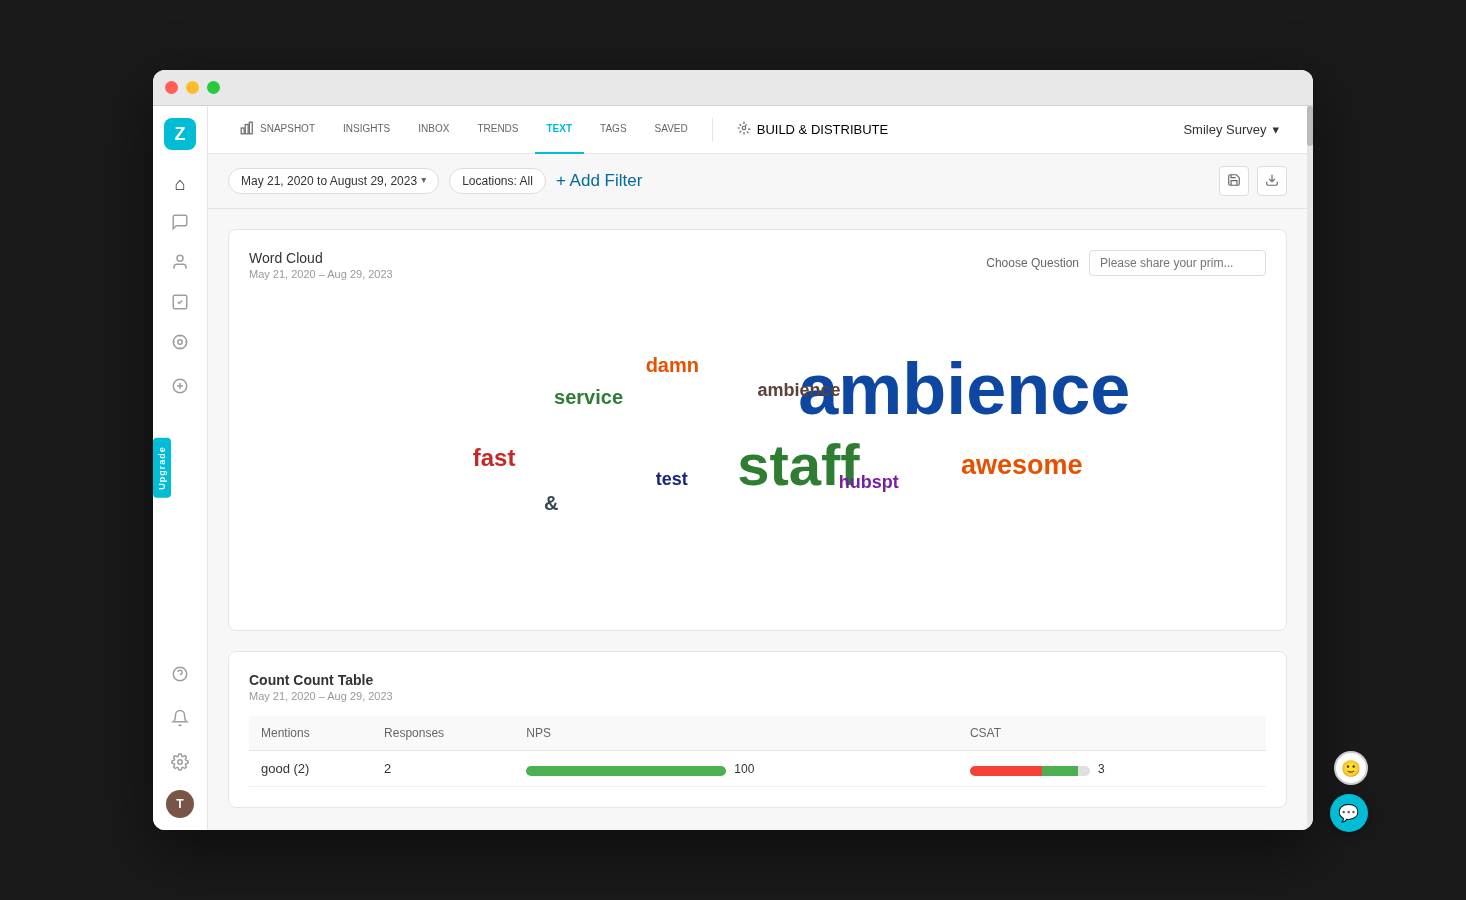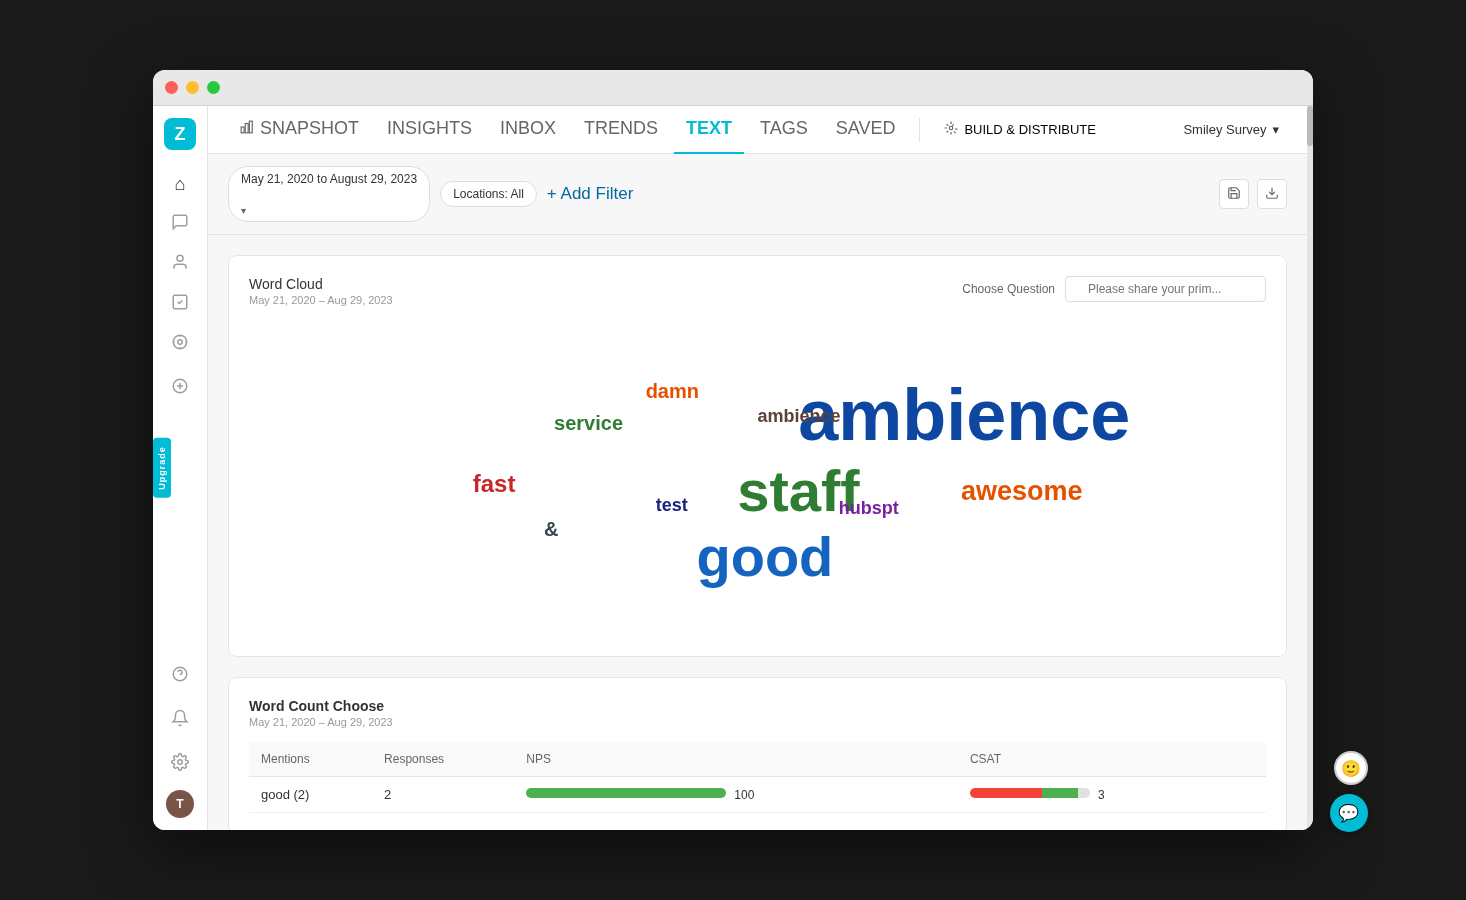--- a/index.html
+++ b/index.html
@@ -133,21 +133,21 @@
       flex-shrink: 0;
     }
     .nav-tabs {
       display: flex;
       align-items: center;
       gap: 4px;
       flex: 1;
     }
     .nav-tab {
       padding: 18px 12px;
-      font-size: 18px;
+      font-size: 10px;
       color: #666;
       cursor: pointer;
       border-bottom: 2px solid transparent;
       height: 48px;
       display: flex;
       align-items: center;
       gap: 6px;
       white-space: nowrap;
     }
     .nav-tab.active {
@@ -198,22 +198,21 @@
     .filter-btn {
       background: #fff;
       border: 1px solid #ddd;
       border-radius: 20px;
       padding: 5px 12px;
       font-size: 12px;
       color: #333;
       cursor: pointer;
       display: flex;
       align-items: flex-start;
-      gap: 19px;
-      flex-direction: column;
+      gap: 4px;
     }
     .filter-btn .chevron { font-size: 10px; color: #666; }
     .add-filter {
       font-size: 17px;
       color: #0369a1;
       cursor: pointer;
       display: flex;
       align-items: flex-end;
       gap: 4px;
     }
@@ -270,21 +269,21 @@
       align-items: center;
       gap: 10px;
     }
     .choose-question-label {
       font-size: 12px;
       color: #666;
     }
     .question-select {
       border: 1px solid #ddd;
       border-radius: 4px;
-      padding: 5px 22px;
+      padding: 5px 10px;
       font-size: 12px;
       color: #666;
       background: #fff;
       cursor: pointer;
       min-width: 160px;
     }
     
     .word-cloud {
       height: 320px;
       position: relative;
@@ -328,21 +327,21 @@
       border-bottom: 1px solid #e5e5e5;
     }
     td {
       padding: 10px 12px;
       border-bottom: 1px solid #f0f0f0;
       color: #333;
       font-size: 13px;
     }
     .progress-bar-container {
       display: flex;
-      align-items: flex-start;
+      align-items: flex-end;
       gap: 8px;
     }
     .progress-bar-track {
       height: 10px;
       border-radius: 5px;
       overflow: hidden;
       display: flex;
     }
     .progress-fill-green {
       background: #4caf50;
@@ -557,34 +556,33 @@
             </div>
             <div class="card-controls">
               <span class="choose-question-label">Choose Question</span>
               <input class="question-select" type="text" readonly="" placeholder="Please share your prim..." style="">
             </div>
           </div>
 
           <div class="word-cloud">
             <span class="word" style="font-size:58px;color:#2e7d32;left:48%;top:44%;">staff</span>
             <span class="word" style="font-size:72px;color:#0d47a1;left:54%;top:18%;">ambience</span>
-            <span class="word" style="font-size:56px;color:#1565c0;left:44%;top:65%;">good</span>
             <span class="word" style="font-size:18px;color:#5d4037;left:50%;top:28%;">ambience</span>
             <span class="word" style="font-size:27px;color:#e65100;left:70%;top:50%;">awesome</span>
             <span class="word" style="font-size:18px;color:#7b1fa2;left:58%;top:57%;">hubspt</span>
             <span class="word" style="font-size:20px;color:#e65100;left:39%;top:20%;">damn</span>
             <span class="word" style="font-size:20px;color:#2e7d32;left:30%;top:30%;">service</span>
             <span class="word" style="font-size:24px;color:#c62828;left:22%;top:48%;">fast</span>
             <span class="word" style="font-size:18px;color:#1a237e;left:40%;top:56%;">test</span>
             <span class="word" style="font-size:20px;color:#37474f;left:29%;top:63%;">&amp;</span>
           </div>
         </div>
 
         <div class="card table-section">
-          <div class="table-title">Word Count Choose</div>
+          <div class="table-title">Count Count Table</div>
           <div class="table-subtitle">May 21, 2020 – Aug 29, 2023</div>
           <table>
             <thead>
               <tr>
                 <th>Mentions</th>
                 <th>Responses</th>
                 <th>NPS</th>
                 <th>CSAT</th>
               </tr>
             </thead>

